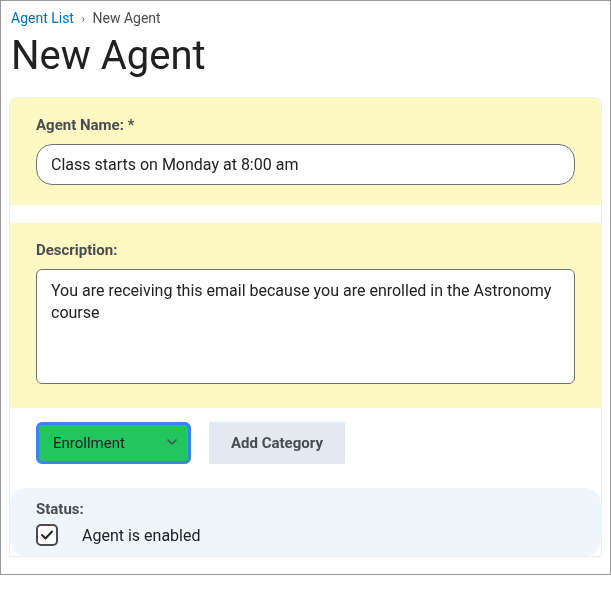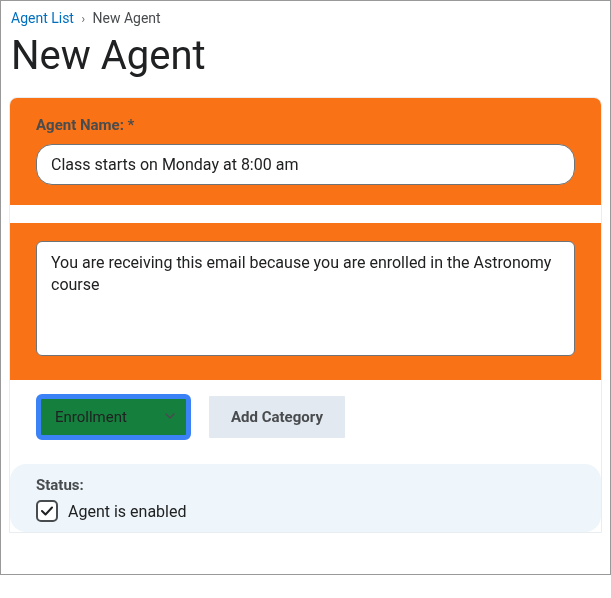--- a/index.html
+++ b/index.html
@@ -40,21 +40,21 @@
     color: #202122;
   }
   .panel {
     margin: 0 8px;
     border: 1px solid #e8edf2;
     border-top-left-radius: 8px;
     border-top-right-radius: 8px;
     overflow: hidden;
   }
   .field-block {
-    background: #f97316;
+    background: #fef9c3;
     padding: 18px 26px 20px 26px;
   }
   .gap {
     height: 18px;
     background: #fff;
   }
   .field-label {
     font-size: 15px;
     font-weight: 700;
     color: #494c4e;
@@ -85,23 +85,23 @@
     line-height: 1.35;
   }
   .row {
     display: flex;
     align-items: center;
     gap: 18px;
   }
   .select {
     position: relative;
     width: 155px;
-    border: 5px solid #3b82f6;
+    border: 3px solid #3b82f6;
     border-radius: 6px;
-    background: #15803d;
+    background: #22c55e;
     padding: 9px 34px 9px 14px;
     font-size: 15px;
     color: #202122;
     cursor: pointer;
   }
   .select .chev {
     position: absolute;
     right: 10px;
     top: 50%;
     transform: translateY(-50%);
@@ -122,21 +122,21 @@
     background: #fff;
   }
   .status-block {
     background: #eef6fb;
     padding: 12px 26px 10px 26px;
     border-radius: 16px;
   }
   .checkbox-row {
     display: flex;
     align-items: center;
-    gap: 10px;
+    gap: 24px;
     margin-top: 6px;
   }
   .checkbox {
     width: 22px;
     height: 22px;
     border: 2px solid #494c4e;
     border-radius: 5px;
     background: #fff;
     display: flex;
     align-items: center;
@@ -165,20 +165,21 @@
   <div class="panel">
 
     <div class="field-block">
       <label class="field-label">Agent Name: *</label>
       <input type="text" class="text-input" value="Class starts on Monday at 8:00 am" style="">
     </div>
 
     <div class="gap"></div>
 
     <div class="field-block">
+      <label class="field-label">Description:</label>
       <textarea class="textarea" style="">You are receiving this email because you are enrolled in the Astronomy course</textarea>
     </div>
 
     <div class="plain-block">
       <div class="row">
         <div class="select">
           <span>Enrollment</span>
           <span class="chev">
             <svg width="12" height="12" viewBox="0 0 12 12">
                 <path d="M2 4 L6 8 L10 4" stroke="#494c4e" stroke-width="1.6" fill="none" stroke-linecap="round" stroke-linejoin="round"></path>

